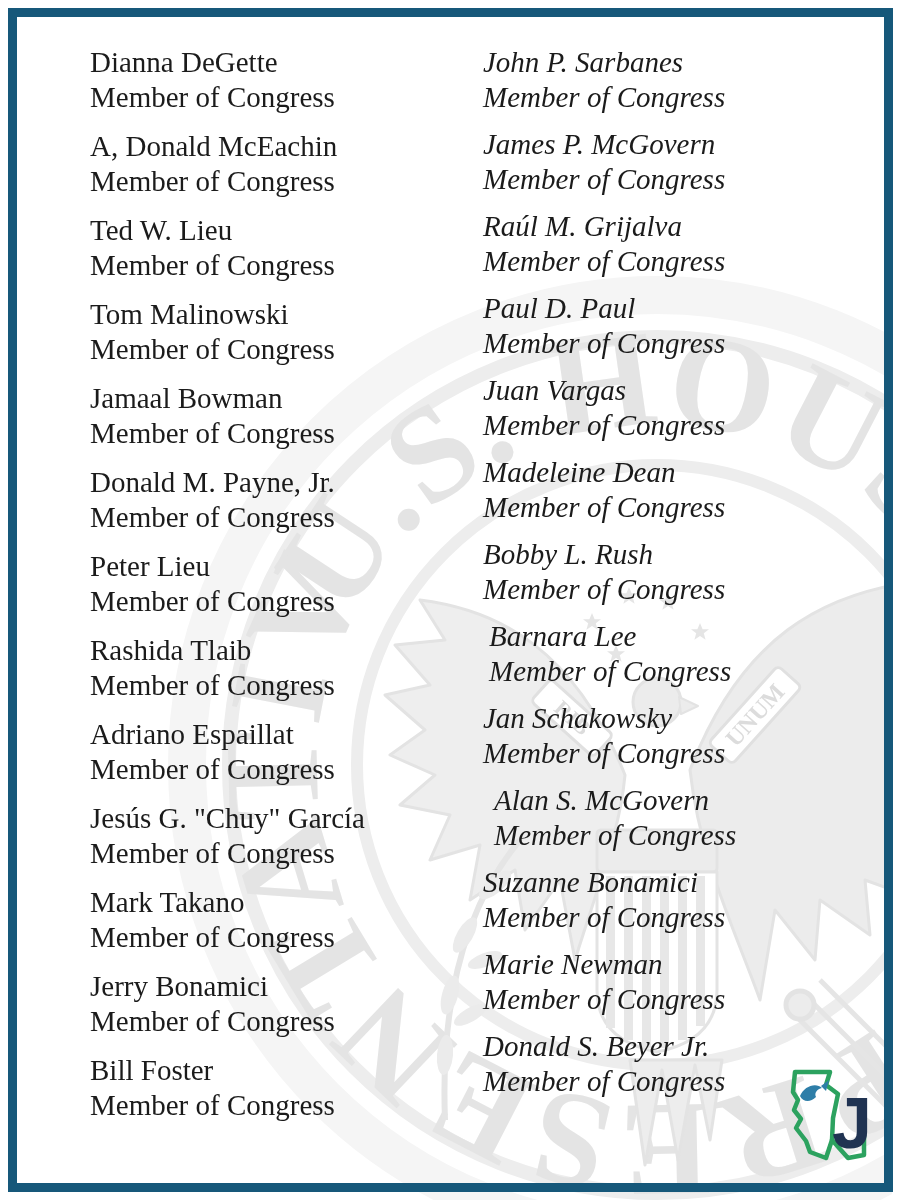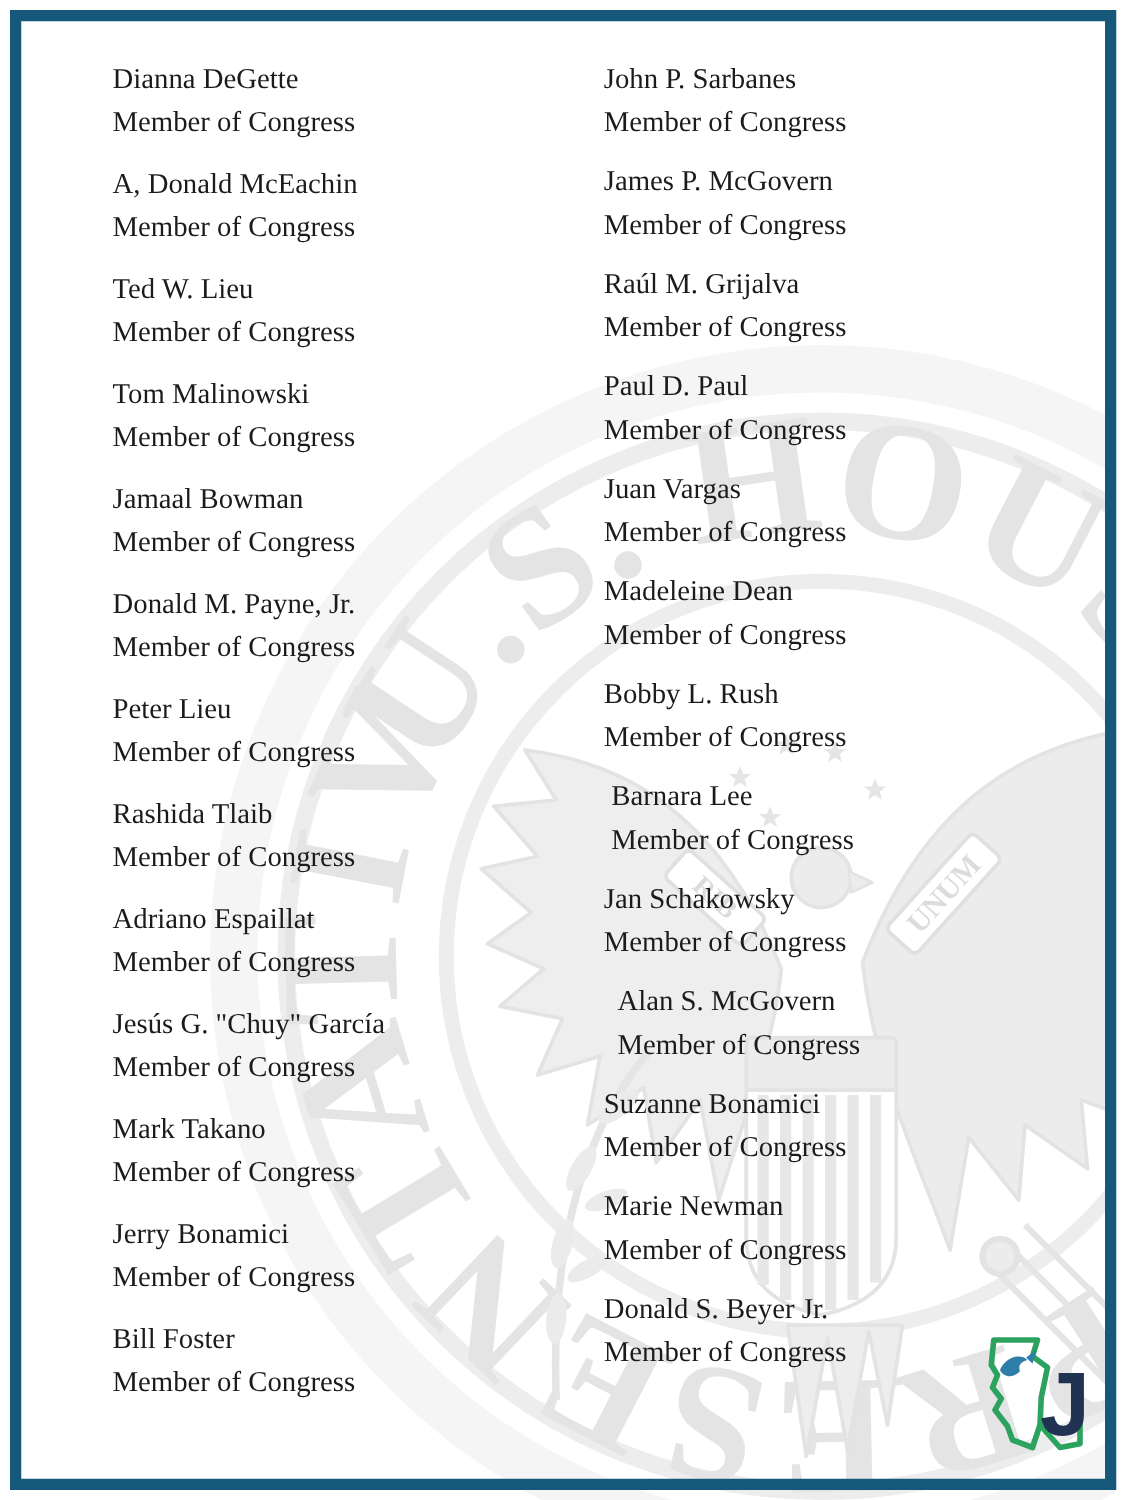--- a/index.html
+++ b/index.html
@@ -37,24 +37,24 @@
   .content {
     position: absolute;
     left: 17px; top: 17px; right: 16px; bottom: 17px;
     z-index: 3;
     display: flex;
     padding: 28px 0 0 73px;
     box-sizing: border-box;
   }
   .col { width: 393px; }
   .entry { margin-bottom: 14px; }
-  .col-right .entry { margin-bottom: 12px; }
+  .col-right .entry { margin-bottom: 12px; font-style: italic; }
   .entry .name,
   .entry .title {
-    font-size: 23px;
+    font-size: 29px;
     line-height: 35px;
     color: #1b1b1b;
     white-space: nowrap;
   }
   
   .col-right .entry:nth-child(8) { padding-left: 6px; }
   .col-right .entry:nth-child(10) { padding-left: 11px; }
   
   .logo {
     position: absolute;

